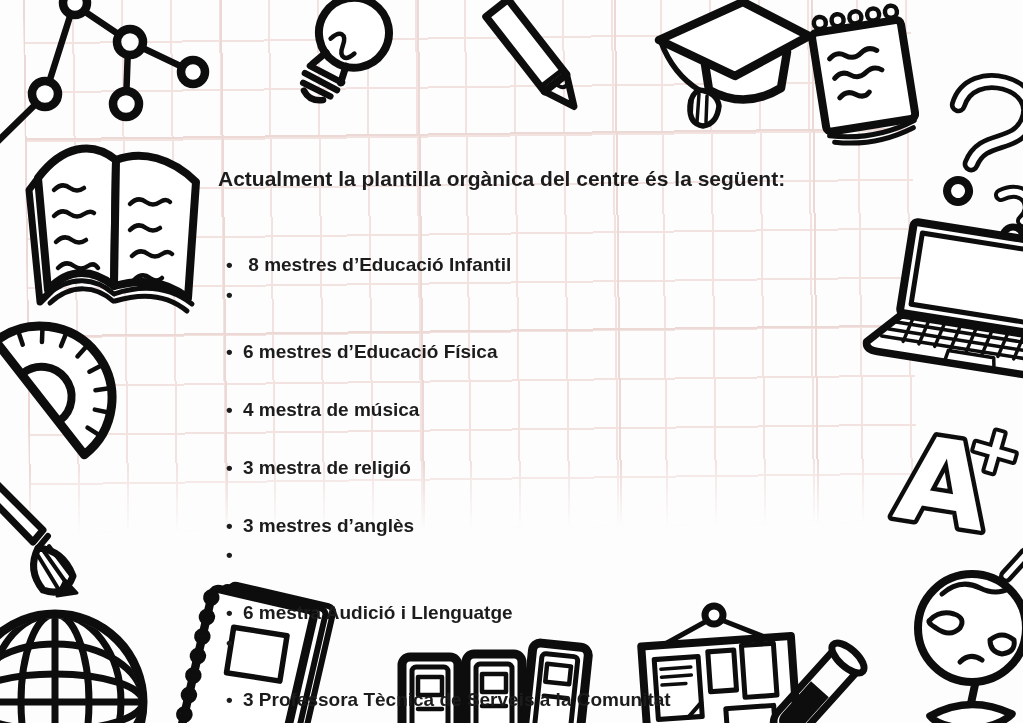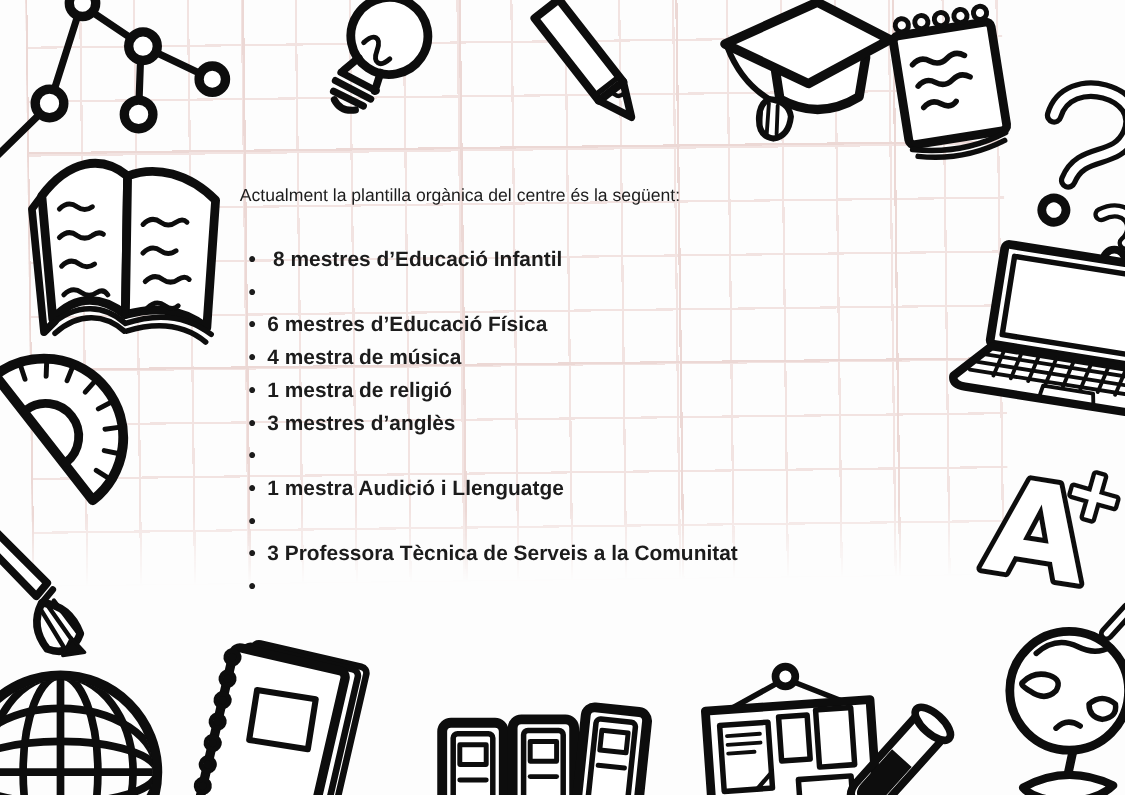--- a/index.html
+++ b/index.html
@@ -22,26 +22,26 @@
       repeating-linear-gradient(0deg,  var(--grid-strong) 0 2px, transparent 2px 197px),
       repeating-linear-gradient(90deg, var(--grid) 0 2px, transparent 2px 49px),
       repeating-linear-gradient(0deg,  var(--grid) 0 2px, transparent 2px 49px);
     transform:rotate(-0.7deg);
     -webkit-mask-image:linear-gradient(to bottom,#000 88%,transparent 100%);
     mask-image:linear-gradient(to bottom,#000 88%,transparent 100%);
   }
   .doodle{position:absolute;overflow:visible;}
   .content{position:absolute;left:218px;top:164px;width:640px;color:var(--text);}
   .title{
-    margin:0;font-size:16px;line-height:30px;font-weight:400;letter-spacing:0;
+    margin:0;font-size:21px;line-height:30px;font-weight:700;letter-spacing:0;
   }
   .list{margin:28px 0 0 0;padding:0 0 0 8px;list-style:none;}
   .list li{display:flex;align-items:baseline;line-height:29.7px;font-size:19px;font-weight:700;}
   .bullet{width:12px;flex:0 0 12px;margin-right:5px;font-size:19px;}
-  .txt{white-space:pre-wrap;}
+  .txt{white-space:pre-wrap;margin-top:28px;}
 </style>
 </head>
 <body>
 
 <div class="canvas">
 
   <div class="grid"></div>
 
   <svg class="doodle" style="left:0;top:0;width:215px;height:150px" viewBox="0 0 215 150">
     <g stroke="#0d0d0d" fill="none" stroke-linecap="round" stroke-linejoin="round">
@@ -273,32 +273,32 @@
       <li>
           <span class="bullet">•</span>
           <span class="txt">6 mestres d’Educació Física</span>
         </li>
       <li>
           <span class="bullet">•</span>
           <span class="txt">4 mestra de música</span>
         </li>
       <li>
           <span class="bullet">•</span>
-          <span class="txt">1 mestra de religió</span>
+          <span class="txt">3 mestra de religió</span>
         </li>
       <li>
           <span class="bullet">•</span>
           <span class="txt">3 mestres d’anglès</span>
         </li>
       <li>
           <span class="bullet">•</span>
         </li>
       <li>
           <span class="bullet">•</span>
-          <span class="txt">1 mestra Audició i Llenguatge</span>
+          <span class="txt">6 mestra Audició i Llenguatge</span>
         </li>
       <li>
           <span class="bullet">•</span>
         </li>
       <li>
           <span class="bullet">•</span>
           <span class="txt">3 Professora Tècnica de Serveis a la Comunitat</span>
         </li>
       <li>
           <span class="bullet">•</span>

